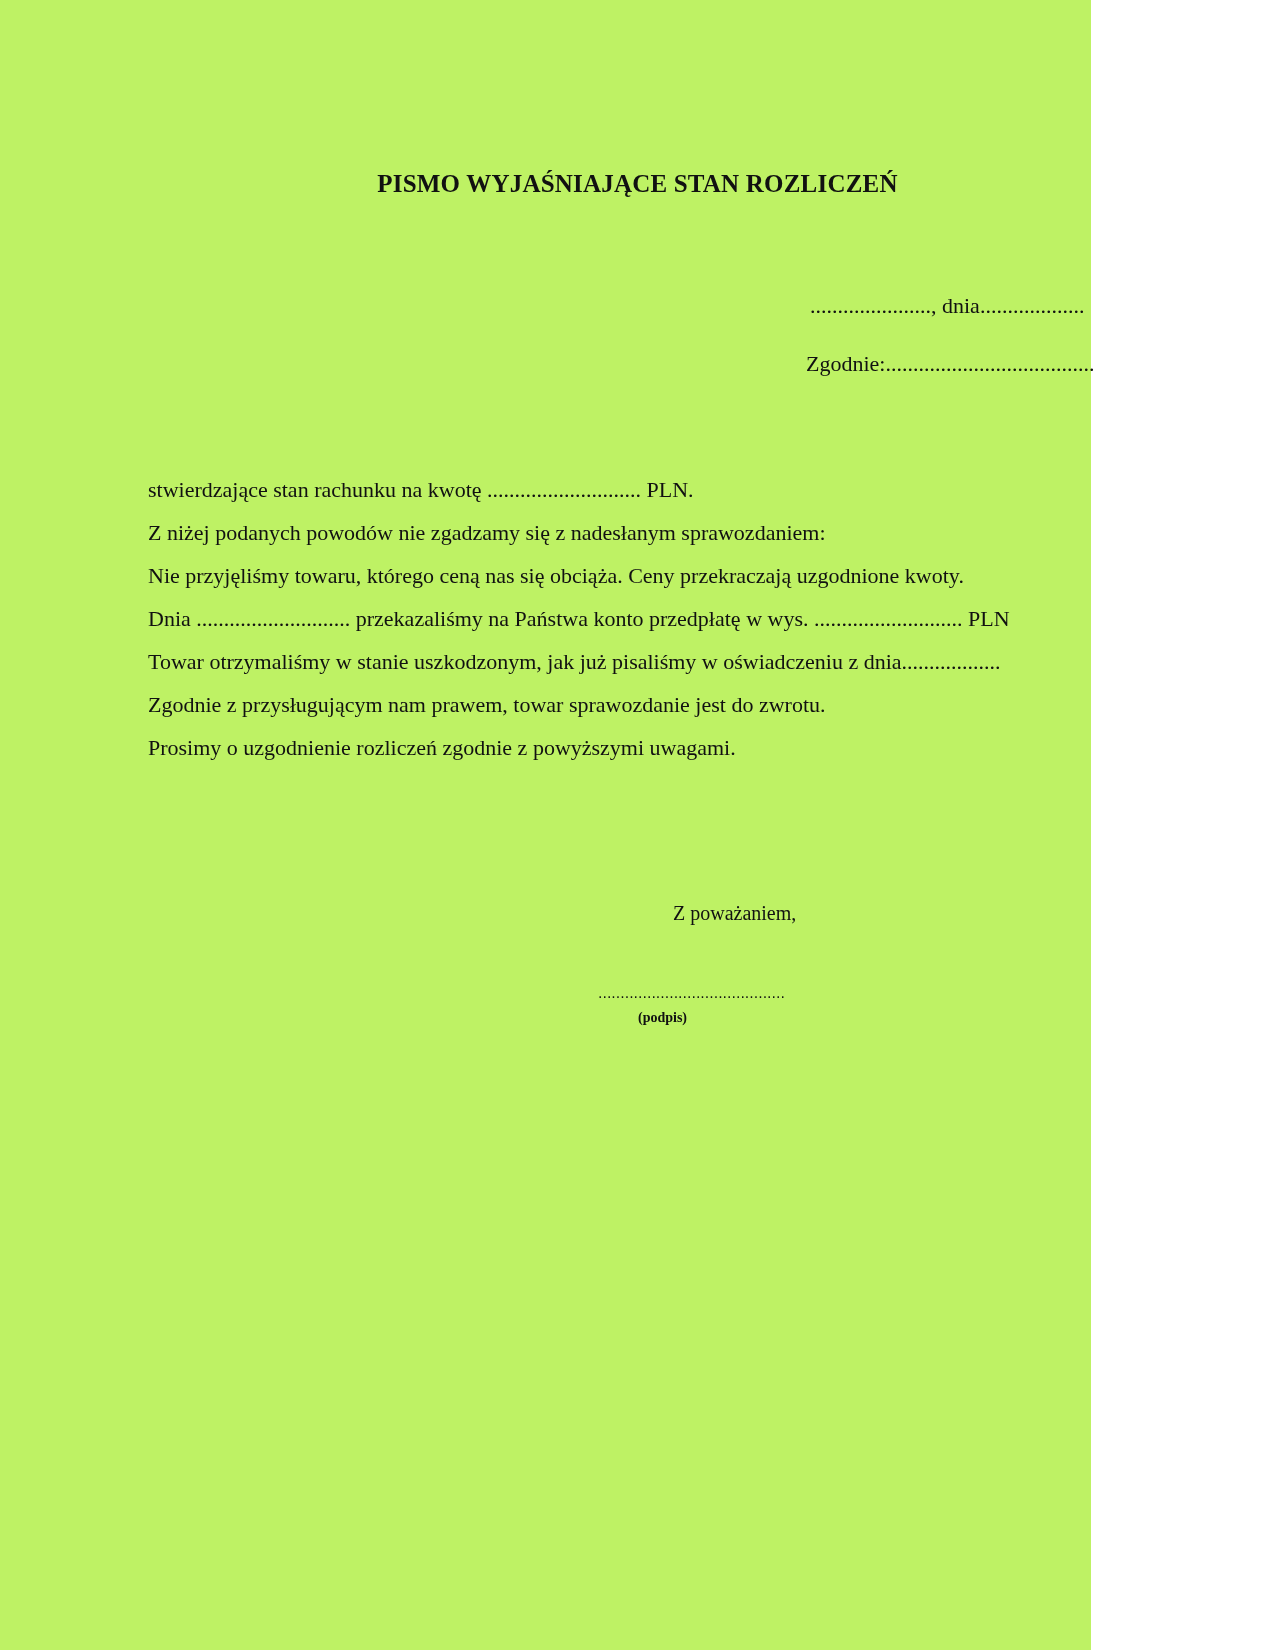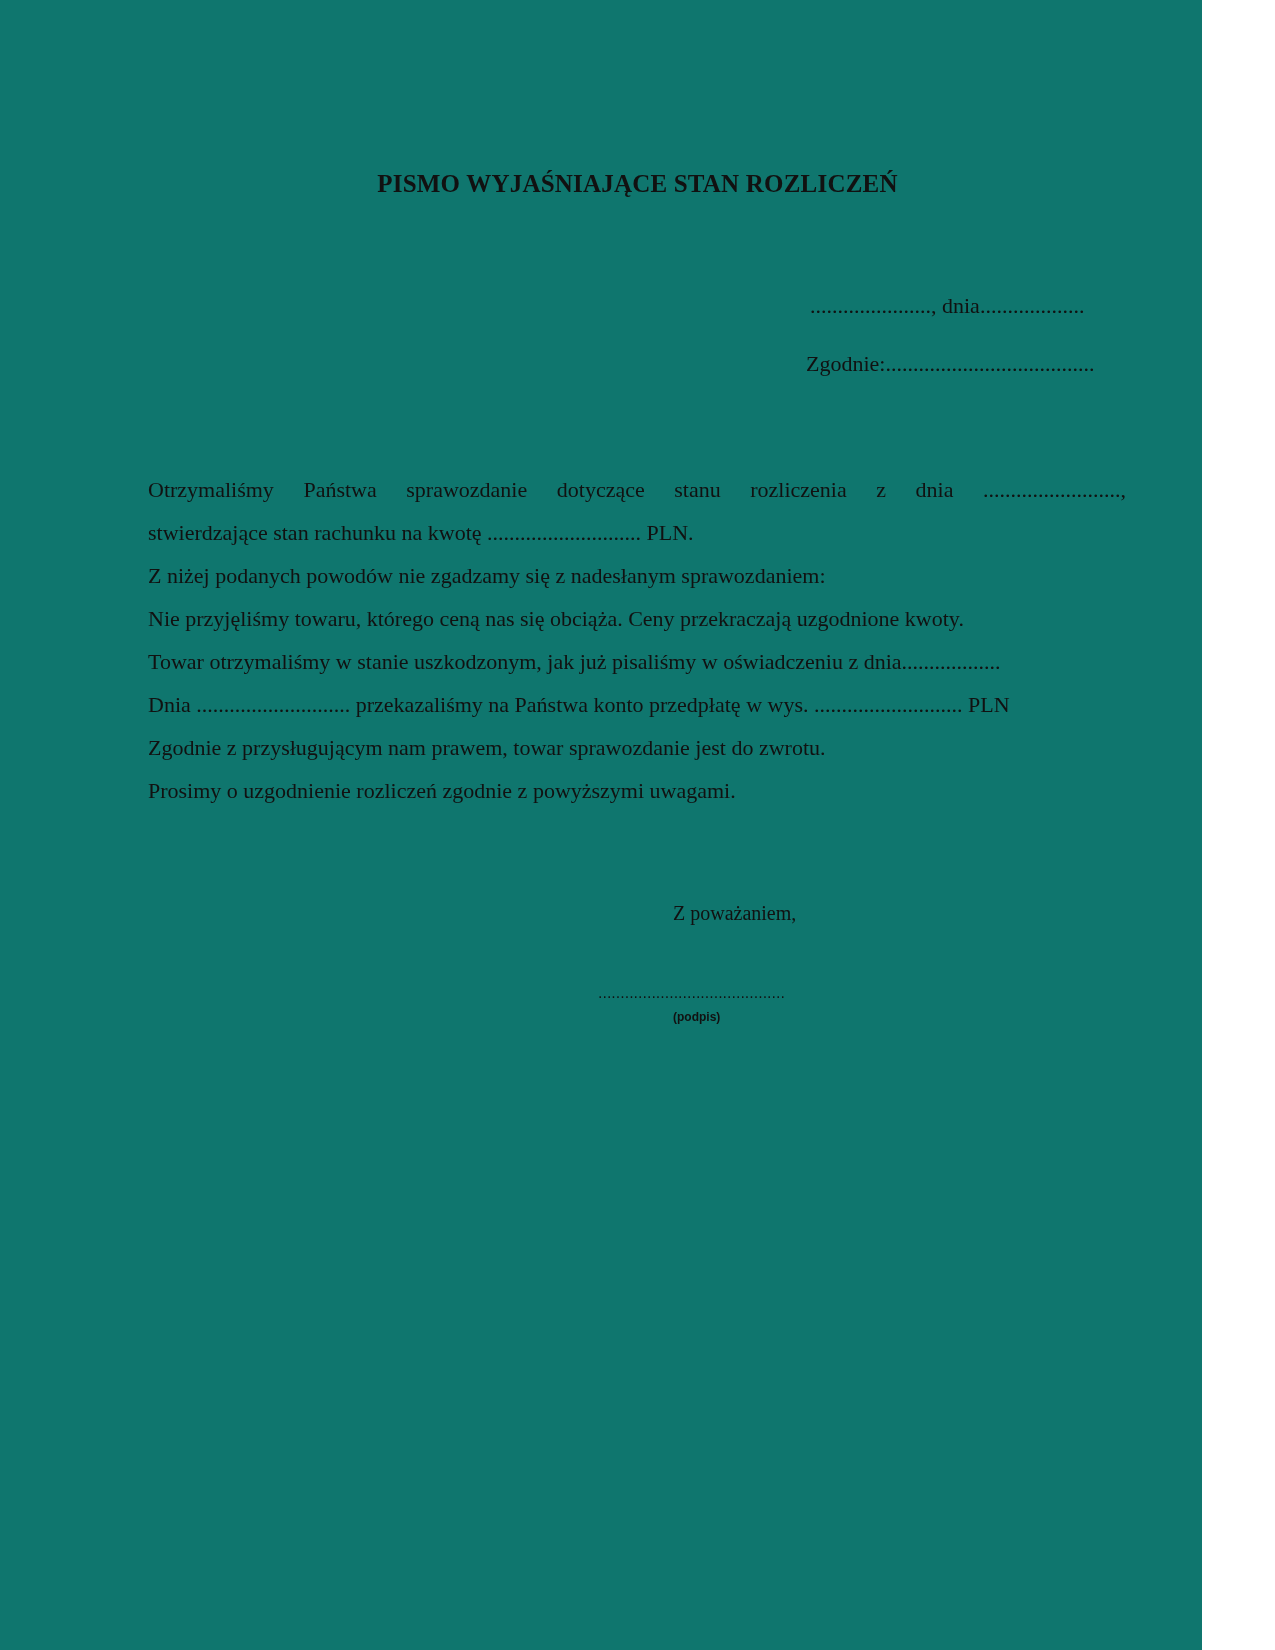--- a/index.html
+++ b/index.html
@@ -11,23 +11,23 @@
       width: 1275px;
       height: 1650px;
       position: relative;
       overflow: hidden;
       font-family: "Liberation Serif", "DejaVu Serif", serif;
       color: #111111;
     }
     .page {
       position: absolute;
       left: 0; top: 0;
-      width: 1202px;
+      width: 1091px;
       height: 1650px;
-      background: #0f766e;
+      background: #bef264;
     }
     .title {
       position: absolute;
       left: 0;
       width: 1275px;
       top: 170px;
       text-align: center;
       font-weight: bold;
       font-size: 25px;
       letter-spacing: 0.2px;
@@ -70,45 +70,44 @@
       position: absolute;
       left: 598px;
       top: 985px;
       font-size: 14px;
       letter-spacing: 0px;
       white-space: nowrap;
       font-family: "DejaVu Sans", sans-serif;
     }
     .sig-label {
       position: absolute;
-      left: 673px;
+      left: 638px;
       top: 1010px;
-      font-size: 12px;
+      font-size: 14px;
       font-weight: bold;
-      font-family: Liberation Sans, sans-serif;
+      font-family: Liberation Serif, serif;
       white-space: nowrap;
     }
   </style>
 </head>
 <body>
 
 <div class="page">
 
   <div class="title">PISMO WYJAŚNIAJĄCE STAN ROZLICZEŃ</div>
 
   <div class="right-line place-date">......................, dnia...................</div>
   <div class="right-line addressee">Zgodnie:......................................</div>
 
   <div class="body-text">
-    <span class="body-line justified">Otrzymaliśmy Państwa sprawozdanie dotyczące stanu rozliczenia z dnia .........................,</span>
     <span class="body-line">stwierdzające stan rachunku na kwotę ............................ PLN.</span>
     <span class="body-line">Z niżej podanych powodów nie zgadzamy się z nadesłanym sprawozdaniem:</span>
     <span class="body-line">Nie przyjęliśmy towaru, którego ceną nas się obciąża. Ceny przekraczają uzgodnione kwoty.</span>
+    <span class="body-line">Dnia ............................ przekazaliśmy na Państwa konto przedpłatę w wys. ........................... PLN</span>
     <span class="body-line">Towar otrzymaliśmy w stanie uszkodzonym, jak już pisaliśmy w oświadczeniu z dnia..................</span>
-    <span class="body-line">Dnia ............................ przekazaliśmy na Państwa konto przedpłatę w wys. ........................... PLN</span>
     <span class="body-line">Zgodnie z przysługującym nam prawem, towar sprawozdanie jest do zwrotu.</span>
     <span class="body-line">Prosimy o uzgodnienie rozliczeń zgodnie z powyższymi uwagami.</span>
   </div>
 
   <div class="closing">Z poważaniem,</div>
 
   <div class="sig-dots">..........................................</div>
   <div class="sig-label">(podpis)</div>
 
 </div>

